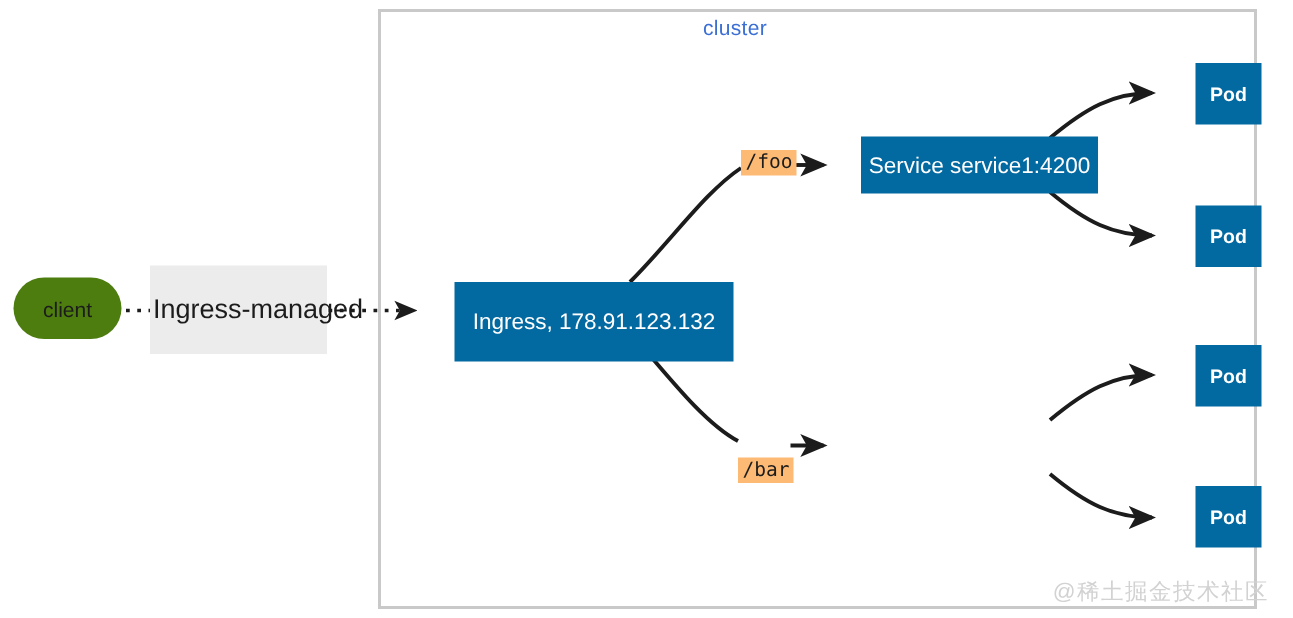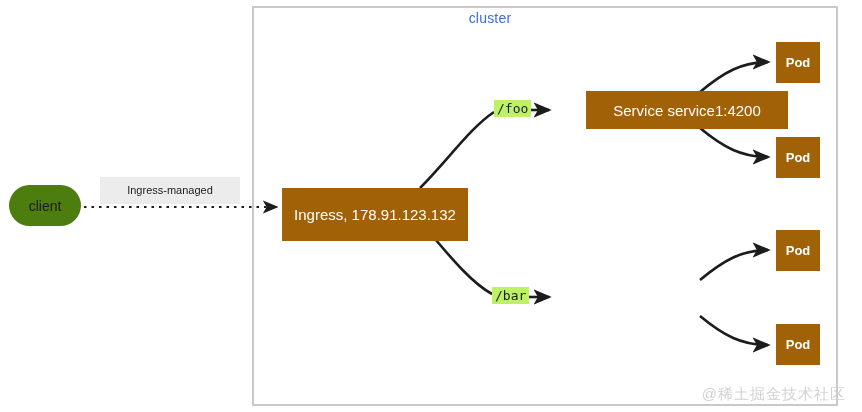--- a/index.html
+++ b/index.html
@@ -49,23 +49,24 @@
   }
 
   
   .node {
     position: absolute;
     box-sizing: border-box;
     display: flex;
     align-items: center;
     justify-content: center;
     color: #ffffff;
-    background: #a16207;
+    background: #0369a1;
     font-size: 15px;
     white-space: nowrap;
+    margin-left: 21px;
   }
   .node.pod {
     font-size: 13px;
     font-weight: bold;
   }
   .client-node {
     position: absolute;
     left: 9px;
     top: 185px;
     width: 72px;
@@ -76,39 +77,39 @@
     display: flex;
     align-items: center;
     justify-content: center;
     font-size: 14px;
     box-sizing: border-box;
   }
 
   
   .edge-label {
     position: absolute;
-    background: #bef264;
+    background: #fdba74;
     color: #1c1c1c;
     font-family: "DejaVu Sans Mono", monospace;
     font-size: 13px;
     padding: 1px 3px;
     white-space: nowrap;
     box-sizing: border-box;
   }
   .lb-label {
     position: absolute;
     left: 100px;
     top: 177px;
-    width: 140px;
+    width: 118px;
     background: #ececec;
     color: #1c1c1c;
-    font-size: 11px;
+    font-size: 18px;
     line-height: 19px;
     text-align: center;
-    padding: 4px 2px;
+    padding: 20px 2px;
     box-sizing: border-box;
   }
   .lb-label div { white-space: nowrap; }
 
   .watermark {
     position: absolute;
     right: 16px;
     bottom: 8px;
     color: #d2d2d2;
     font-size: 15px;
@@ -174,23 +175,23 @@
 
   <div class="client-node">client</div>
 
   <div class="lb-label">
     <div>Ingress-managed</div>
   </div>
 
   <div class="node" style="left:282px; top:188px; width:186px; height:53px;">Ingress, 178.91.123.132</div>
 
   <div class="edge-label" style="left:494px; top:100px;">/foo</div>
-  <div class="edge-label" style="left:492px; top:287px;">/bar</div>
+  <div class="edge-label" style="left:492px; top:305px;">/bar</div>
 
-  <div class="node" style="left:586px; top:91px; width:202px; height:38px;">Service service1:4200</div>
+  <div class="node" style="left:553px; top:91px; width:158px; height:38px;">Service service1:4200</div>
 
   <div class="node pod" style="left:776px; top:42px; width:44px; height:41px;">Pod</div>
   <div class="node pod" style="left:776px; top:137px; width:44px; height:41px;">Pod</div>
   <div class="node pod" style="left:776px; top:230px; width:44px; height:41px;">Pod</div>
   <div class="node pod" style="left:776px; top:324px; width:44px; height:41px;">Pod</div>
 
   <div class="watermark">@稀土掘金技术社区</div>
 
 </div>
 

